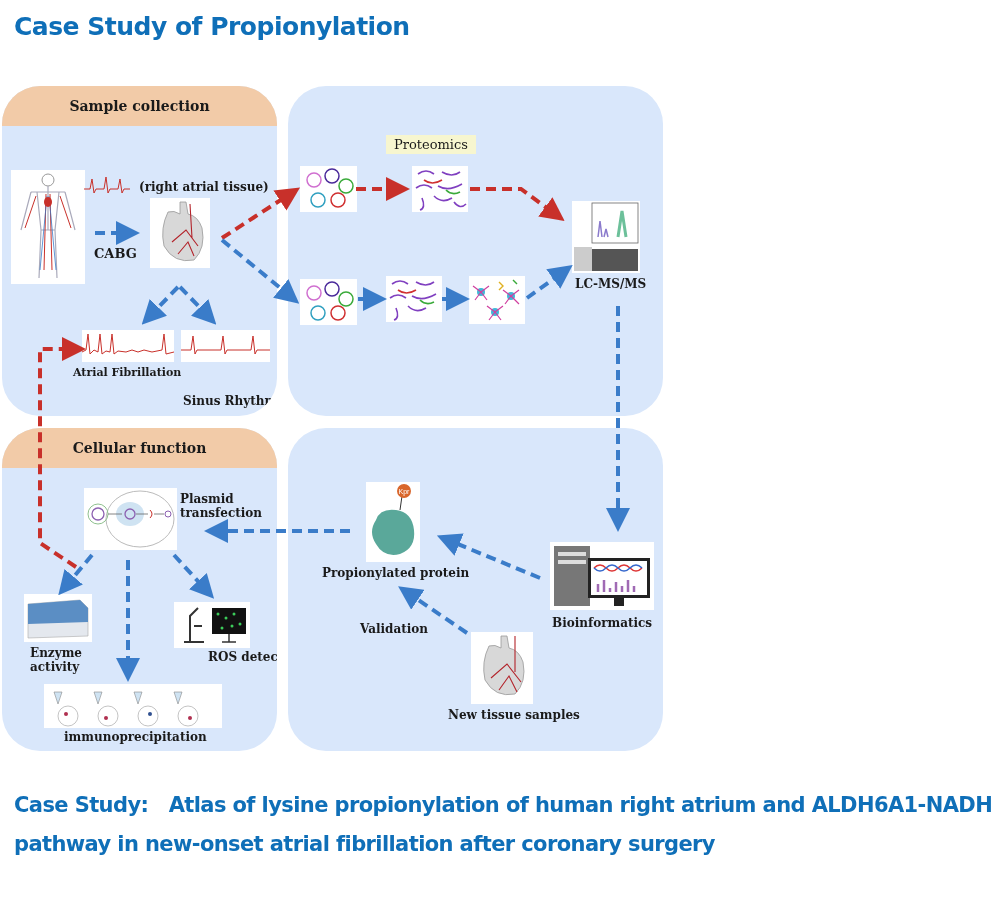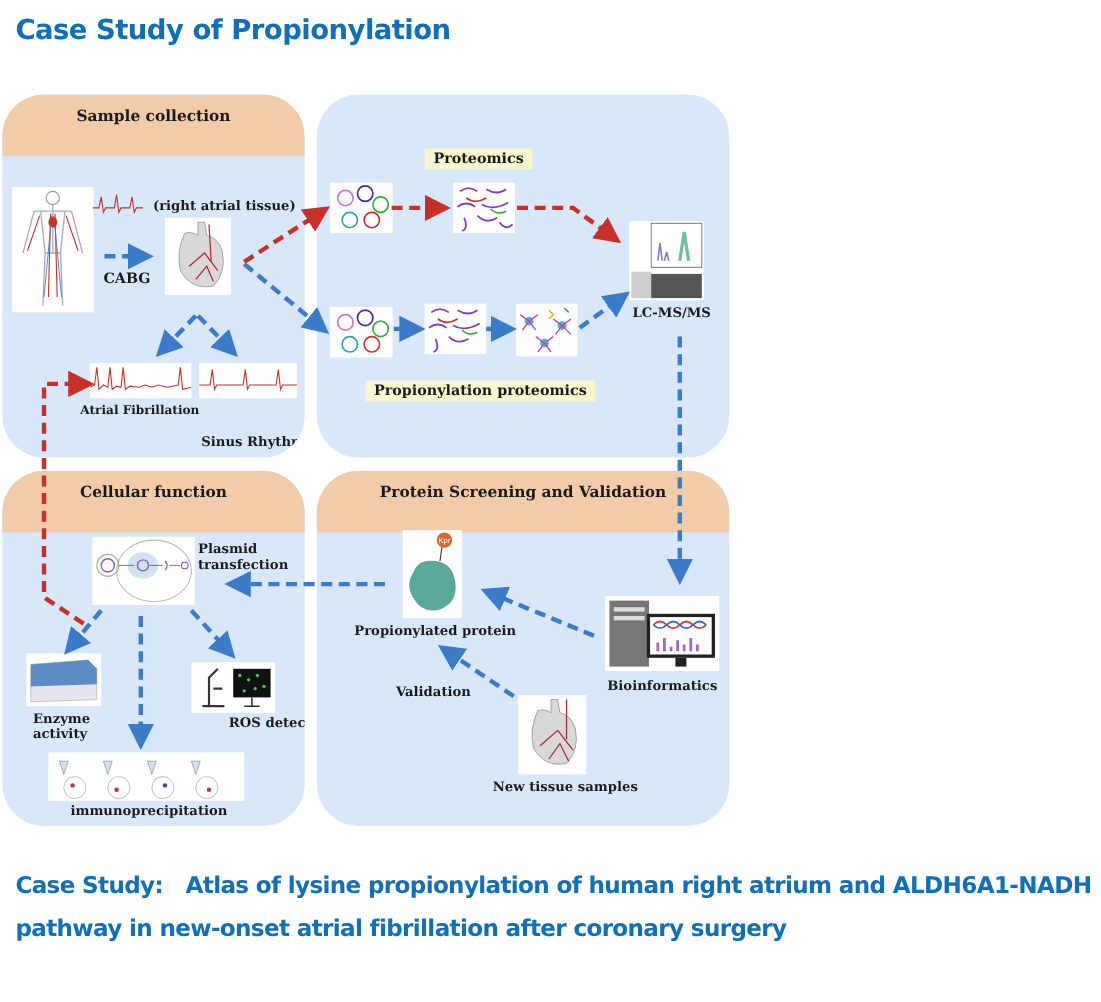--- a/index.html
+++ b/index.html
@@ -1,26 +1,26 @@
 <!DOCTYPE html>
 <html><head>
 <meta charset="utf-8">
 <style>
   html,body{margin:0;padding:0;background:#ffffff;}
   body{width:1001px;height:911px;position:relative;overflow:hidden;font-family:"DejaVu Serif","Liberation Serif",serif;}
   .title{position:absolute;left:14px;top:12px;font-family:"DejaVu Sans","Liberation Sans",sans-serif;font-weight:bold;font-size:25px;color:#0f6fb8;letter-spacing:-0.5px;}
   .caption{position:absolute;left:14px;top:786px;width:980px;font-family:"DejaVu Sans","Liberation Sans",sans-serif;font-weight:bold;font-size:21px;line-height:39px;color:#0f6fb8;letter-spacing:-0.6px;}
   .panel{position:absolute;background:#d9e7fb;border-radius:38px;overflow:hidden;}
-  .panel-head{position:absolute;left:0;top:0;right:0;height:56px;background:#f2cba8;text-align:center;line-height:40px;font-weight:bold;font-size:14px;color:#1a1a1a;}
+  .panel-head{position:absolute;left:0;top:0;right:0;height:40px;background:#f2cba8;text-align:center;line-height:40px;font-weight:bold;font-size:14px;color:#1a1a1a;}
   .p1{left:2px;top:86px;width:275px;height:330px;}
   .p2{left:288px;top:86px;width:375px;height:330px;}
   .p3{left:2px;top:428px;width:275px;height:323px;}
   .p4{left:288px;top:428px;width:375px;height:323px;}
   .lbl{position:absolute;font-weight:bold;font-size:12px;color:#1a1a1a;white-space:nowrap;}
-  .tag{position:absolute;background:#f7f6cf;font-weight:bold;font-size:13px;color:#1a1a1a;padding:2px 8px;}
+  .tag{position:absolute;background:#f7f6cf;font-weight:normal;font-size:13px;color:#1a1a1a;padding:2px 8px;}
   .img{position:absolute;background:#ffffff;}
   svg.overlay{position:absolute;left:0;top:0;width:1001px;height:911px;pointer-events:none;}
 </style>
 </head>
 <body>
 
 <div class="title">Case Study of Propionylation</div>
 
 <div class="panel p1">
   <div class="panel-head">Sample collection</div>
@@ -105,21 +105,20 @@
   <div class="img" style="left:181px;top:190px;width:56px;height:48px;">
     <svg width="56" height="48" viewBox="0 0 56 48">
       <circle cx="12" cy="16" r="4" fill="#40b8d8"></circle>
       <circle cx="42" cy="20" r="4" fill="#40b8d8"></circle>
       <circle cx="26" cy="36" r="4" fill="#40b8d8"></circle>
       <path d="M12 16 L4 10 M12 16 L20 10 M12 16 L6 24 M12 16 L18 24 M42 20 L34 14 M42 20 L50 14 M42 20 L36 28 M42 20 L50 28 M26 36 L18 30 M26 36 L34 30 M26 36 L20 44 M26 36 L32 44" stroke="#d040a0" stroke-width="1.2"></path>
       <path d="M30 6 L34 10 L30 14" stroke="#e0b020" stroke-width="1.4" fill="none"></path>
       <path d="M44 4 L48 8" stroke="#3aaa3a" stroke-width="1.4"></path>
     </svg>
   </div>
-  <div class="tag" style="left:44px;top:260px;">Propionylation proteomics</div>
 </div>
 
 <div class="panel p3">
   <div class="panel-head">Cellular function</div>
   <div class="img" style="left:82px;top:60px;width:93px;height:62px;">
     <svg width="93" height="62" viewBox="0 0 93 62">
       <ellipse cx="56" cy="31" rx="34" ry="28" fill="none" stroke="#bbb" stroke-width="1"></ellipse>
       <circle cx="14" cy="26" r="10" fill="none" stroke="#8fc08f" stroke-width="1"></circle>
       <circle cx="14" cy="26" r="6" fill="none" stroke="#8b5fb0" stroke-width="1.3"></circle>
       <ellipse cx="46" cy="26" rx="14" ry="12" fill="#cfe3f2"></ellipse>
@@ -163,21 +162,20 @@
       <circle cx="22" cy="30" r="2" fill="#b03050"></circle>
         <circle cx="62" cy="34" r="2" fill="#b03050"></circle>
       <circle cx="106" cy="30" r="2" fill="#305090"></circle>
         <circle cx="146" cy="34" r="2" fill="#b03050"></circle>
     </svg>
   </div>
   <div class="lbl" style="left:62px;top:302px;">immunoprecipitation</div>
 </div>
 
 <div class="panel p4">
-  <div class="panel-head">Protein Screening and Validation</div>
   <div class="img" style="left:78px;top:54px;width:54px;height:80px;">
     <svg width="54" height="80" viewBox="0 0 54 80">
       <line x1="36" y1="14" x2="34" y2="28" stroke="#333" stroke-width="1"></line>
       <path d="M10 38 Q14 26 30 28 Q46 30 48 48 Q50 66 34 72 Q18 76 10 62 Q2 50 10 38Z" fill="#5aa89a"></path>
       <circle cx="38" cy="9" r="7" fill="#d9662b"></circle>
       <text x="38" y="12" font-size="7" fill="#fff" text-anchor="middle" font-family="Liberation Sans, sans-serif">Kpr</text>
     </svg>
   </div>
   <div class="lbl" style="left:34px;top:138px;">Propionylated protein</div>
   <div class="img" style="left:262px;top:114px;width:104px;height:68px;">

